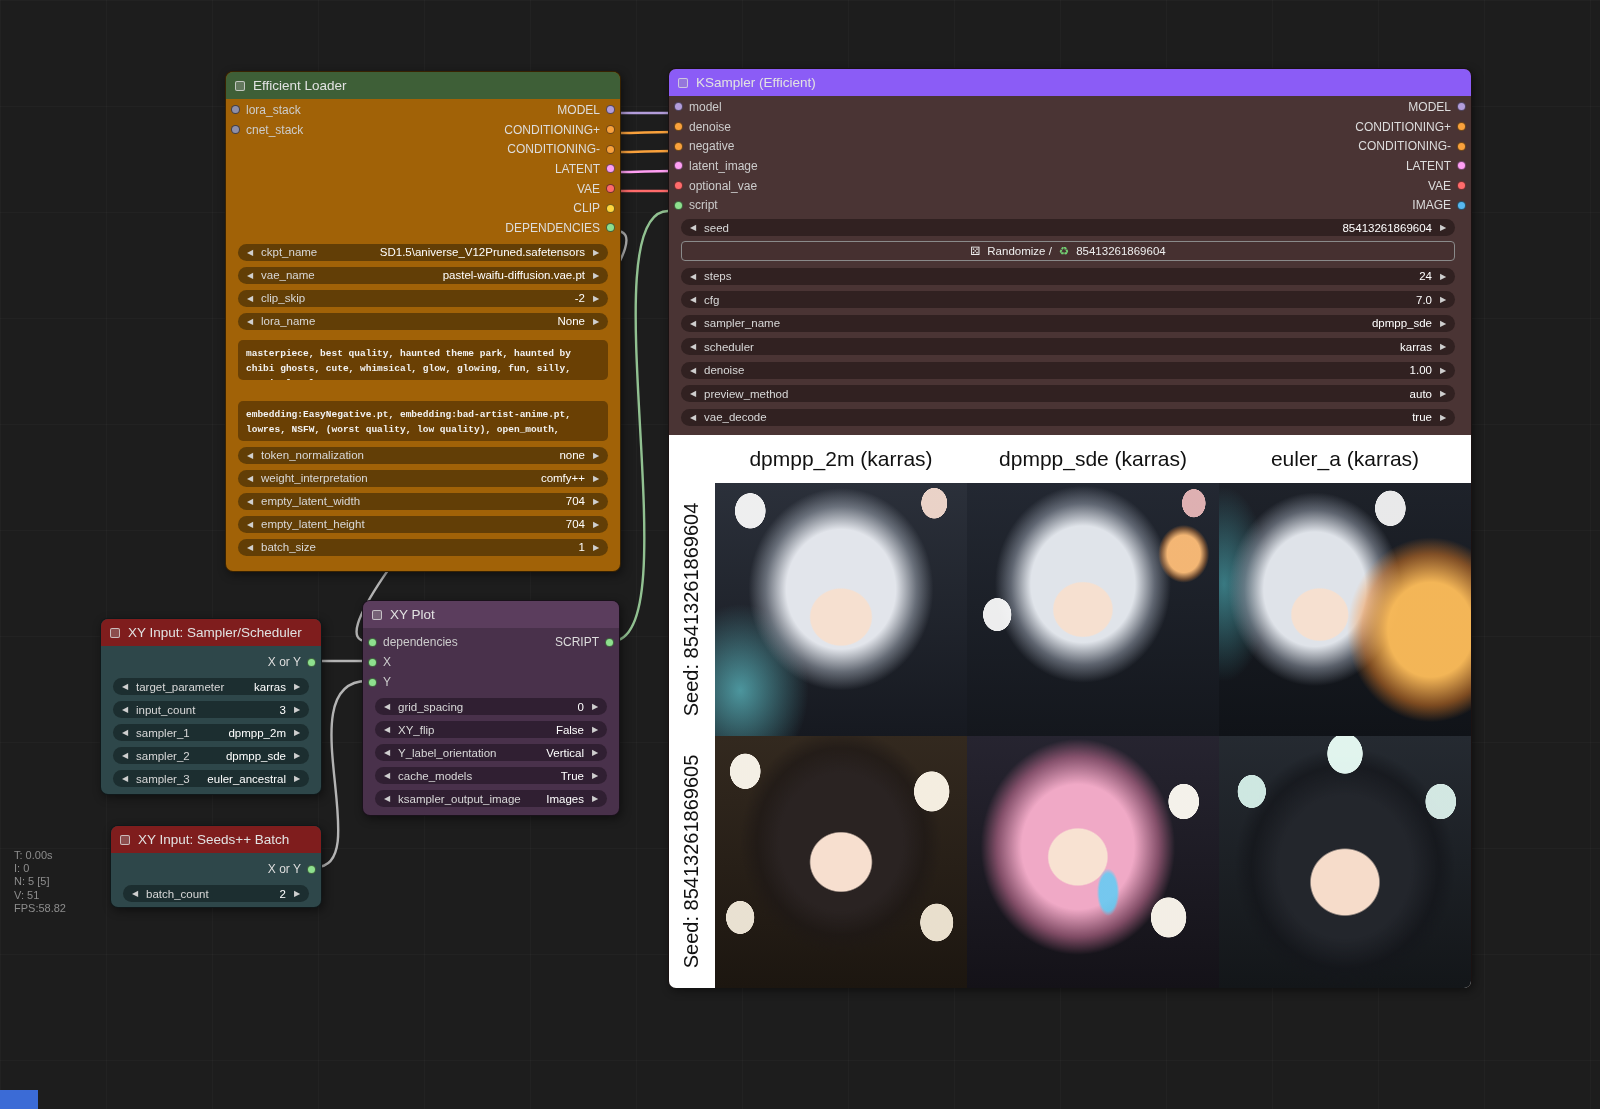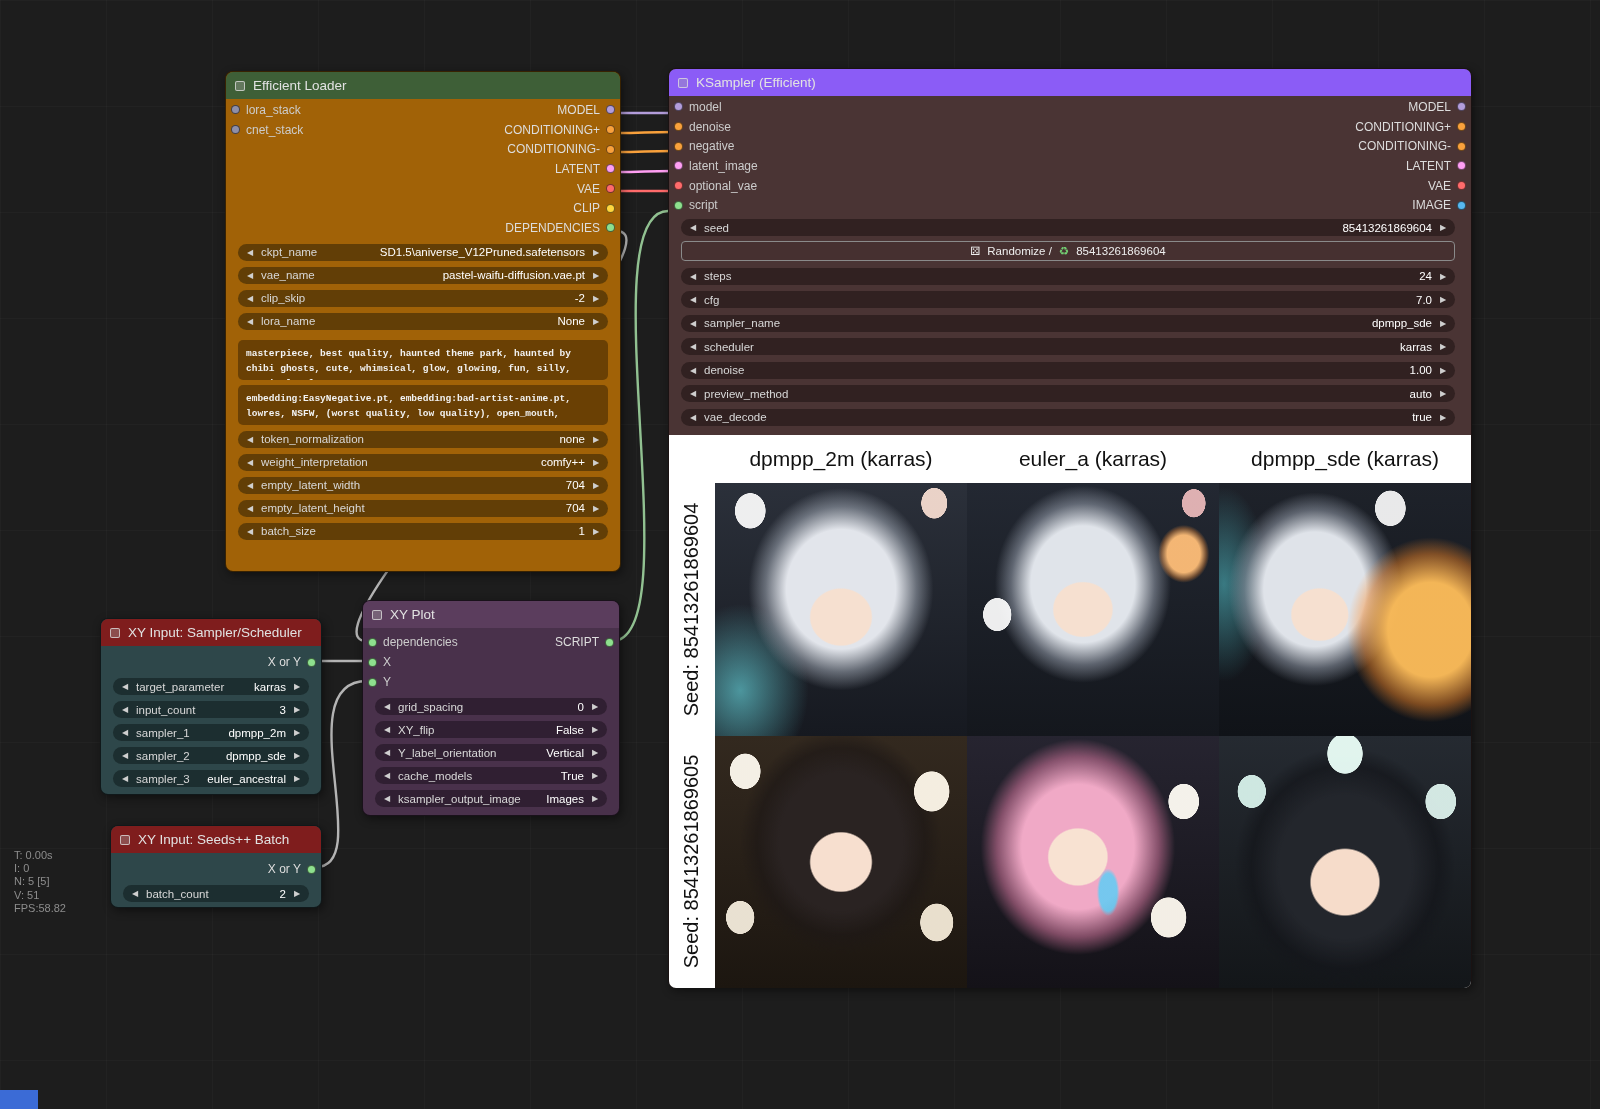--- a/index.html
+++ b/index.html
@@ -29,21 +29,21 @@
   .c-gray{background:#8f8fa8}.c-model{background:#b39ddb}.c-cond{background:#f9a13c}
   .c-latent{background:#ff9ff3}.c-vae{background:#ff6b6b}.c-clip{background:#ffd63e}
   .c-green{background:#8ee08e}.c-image{background:#57b8f0}
   .widget{height:17px;margin:6px 12px 0;background:rgba(5,10,5,.4);border-radius:9px;display:flex;align-items:center;padding:0 7px;font-size:11.5px;color:#d8d8d8;gap:6px;white-space:nowrap}
   .n-red .widget{margin:6.5px 16px 0 12px;background:rgba(12,6,6,.4)}
   .n-purple .widget{background:rgba(12,6,12,.4)}
   .n-teal .widget{background:rgba(4,12,12,.42)}
   .warr{font-size:8px;color:#cfcfcf;width:10px;text-align:center;flex:none}
   .wvalue{margin-left:auto;color:#fff}
   .prompt{margin:10px 12px 0;background:rgba(0,0,0,.34);border-radius:5px;padding:6px 8px;font-family:"Liberation Mono",monospace;font-size:9.5px;font-weight:bold;color:#f2f2f2;line-height:1.6;height:40px;overflow:hidden}
-  .prompt.neg{margin-top:5px}
+  .prompt.neg{margin-top:21px}
   .rand-btn{height:20px;margin:5px 16px 0 12px;background:#463030;border:1px solid #8a8a8a;border-radius:4px;display:flex;align-items:center;justify-content:center;gap:7px;font-size:11.5px;color:#eee}
   .recycle{color:#74d174}
   .preview{position:absolute;left:0;top:366px;width:802px;height:553px;background:#fff;border-radius:0 0 7px 7px;overflow:hidden}
   .grid-header{position:absolute;left:46px;top:0;right:0;height:48px;display:flex}
   .col-label{flex:1;display:flex;align-items:center;justify-content:center;font-size:21px;color:#111}
   .grid-side{position:absolute;left:0;top:48px;bottom:0;width:46px;display:flex;flex-direction:column}
   .row-label{flex:1;display:flex;align-items:center;justify-content:center;overflow:visible}
   .row-label span{transform:rotate(-90deg);white-space:nowrap;font-size:20px;color:#111}
   .cells{position:absolute;left:46px;top:48px;right:0;bottom:0;display:grid;grid-template-columns:1fr 1fr 1fr;grid-template-rows:1fr 1fr}
   .cell{position:relative;overflow:hidden}
@@ -343,22 +343,22 @@
   <div class="widget">
       <span class="warr">◀</span>
       <span>vae_decode</span>
       <span class="wvalue">true</span>
       <span class="warr">▶</span>
     </div>
 
   <div class="preview">
     <div class="grid-header">
       <div class="col-label">dpmpp_2m (karras)</div>
+      <div class="col-label">dpmpp_sde (karras)</div>
       <div class="col-label">euler_a (karras)</div>
-      <div class="col-label">dpmpp_sde (karras)</div>
     </div>
     <div class="grid-side">
       <div class="row-label">
           <span>Seed: 85413261869604</span>
         </div>
       <div class="row-label">
           <span>Seed: 85413261869605</span>
         </div>
     </div>
     <div class="cells">

